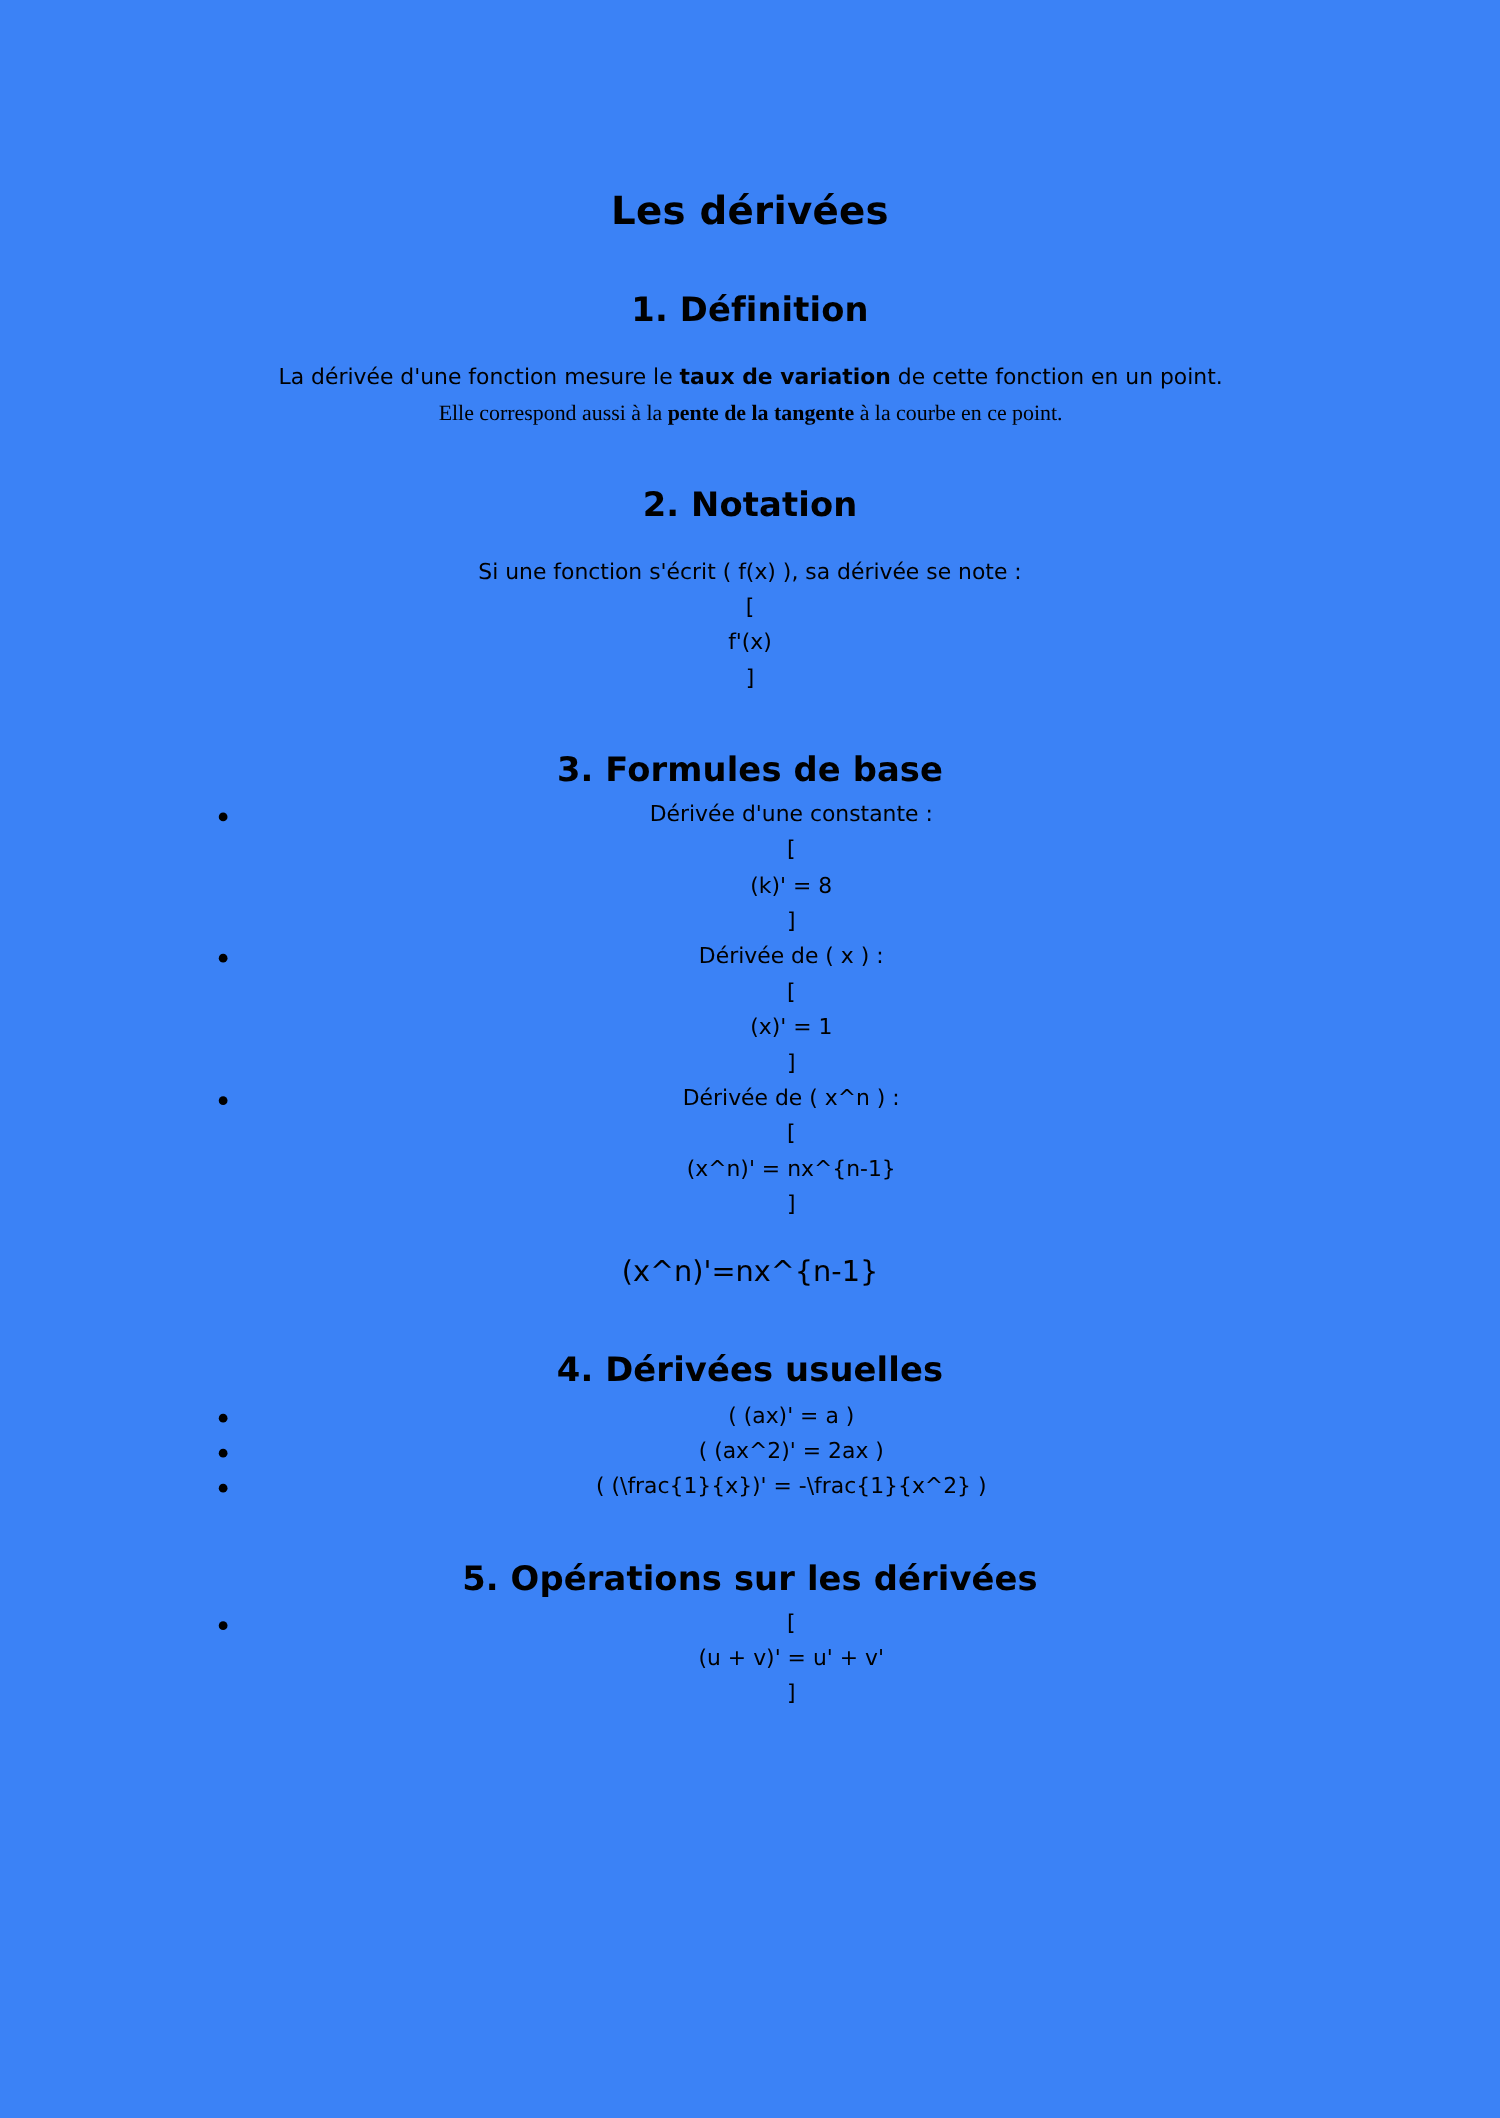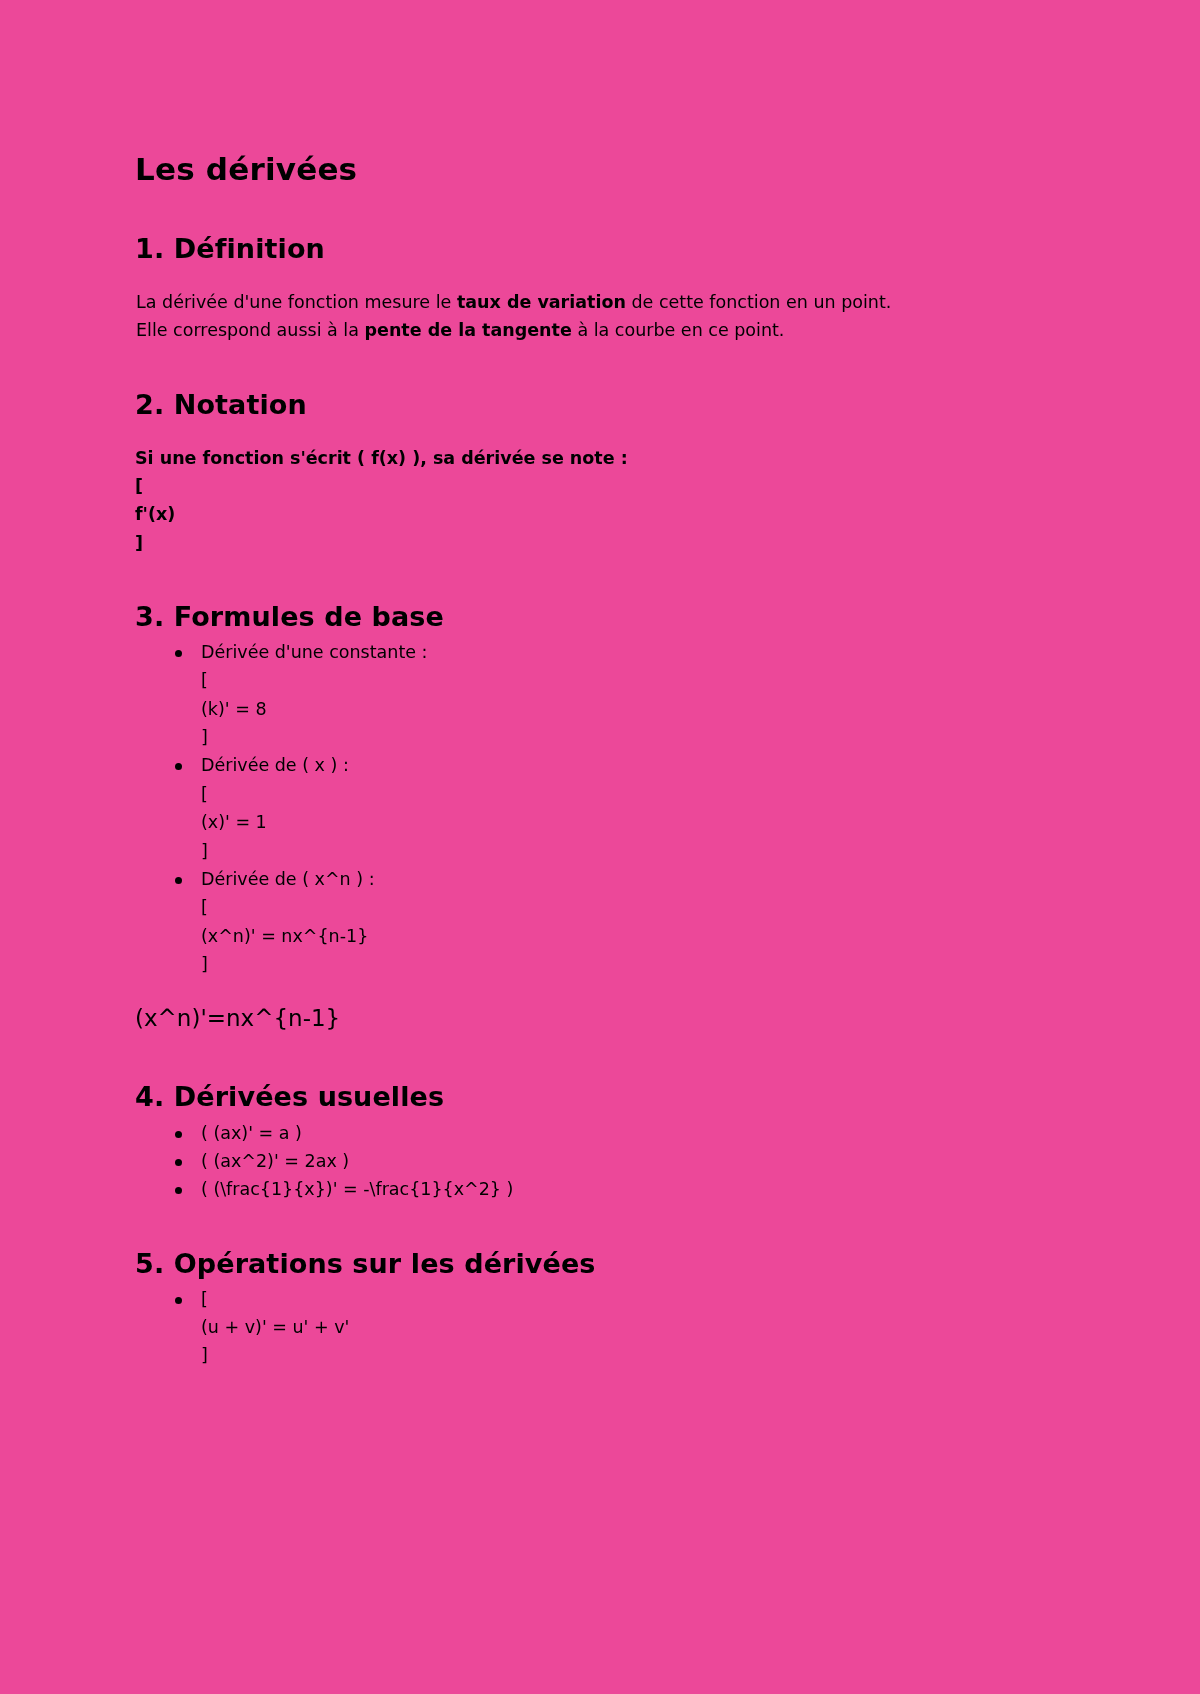--- a/index.html
+++ b/index.html
@@ -8,24 +8,25 @@
     background: #ffffff;
   }
   body {
     font-family: "DejaVu Sans", sans-serif;
     color: #000000;
   }
   .page {
     position: relative;
     width: 1200px;
     height: 1694px;
-    background: #ec4899;
+    background: #3b82f6;
     box-sizing: border-box;
     padding: 150px 135px 0 135px;
     overflow: hidden;
+    text-align: center;
   }
   h1.doc-title {
     font-size: 31px;
     font-weight: bold;
     margin: 0 0 0 0;
     letter-spacing: 0.2px;
     line-height: 1.25;
   }
   h2.section-title {
     font-size: 27px;
@@ -35,20 +36,21 @@
     line-height: 1.3;
   }
   p.para {
     font-size: 17.5px;
     line-height: 1.62;
     margin: 22px 0 0 1px;
     font-weight: normal;
   }
   p.para.tight {
     margin-top: 0;
+    font-family: Liberation Serif, serif;
   }
   strong { font-weight: bold; }
   ul.bullets {
     list-style: none;
     margin: 4px 0 0 0;
     padding: 0;
   }
   ul.bullets > li {
     position: relative;
     padding-left: 66px;
@@ -77,21 +79,20 @@
     margin: 22px 0 0 0;
     white-space: pre;
   }
   .notation-block {
     margin-top: 22px;
   }
   .notation-block div {
     font-size: 17.5px;
     line-height: 1.62;
     white-space: pre;
-    font-weight: bold;
   }
 </style>
 </head>
 <body>
 
 <div class="page">
 
   <h1 class="doc-title">Les dérivées</h1>
 
   <h2 class="section-title">1. Définition</h2>

